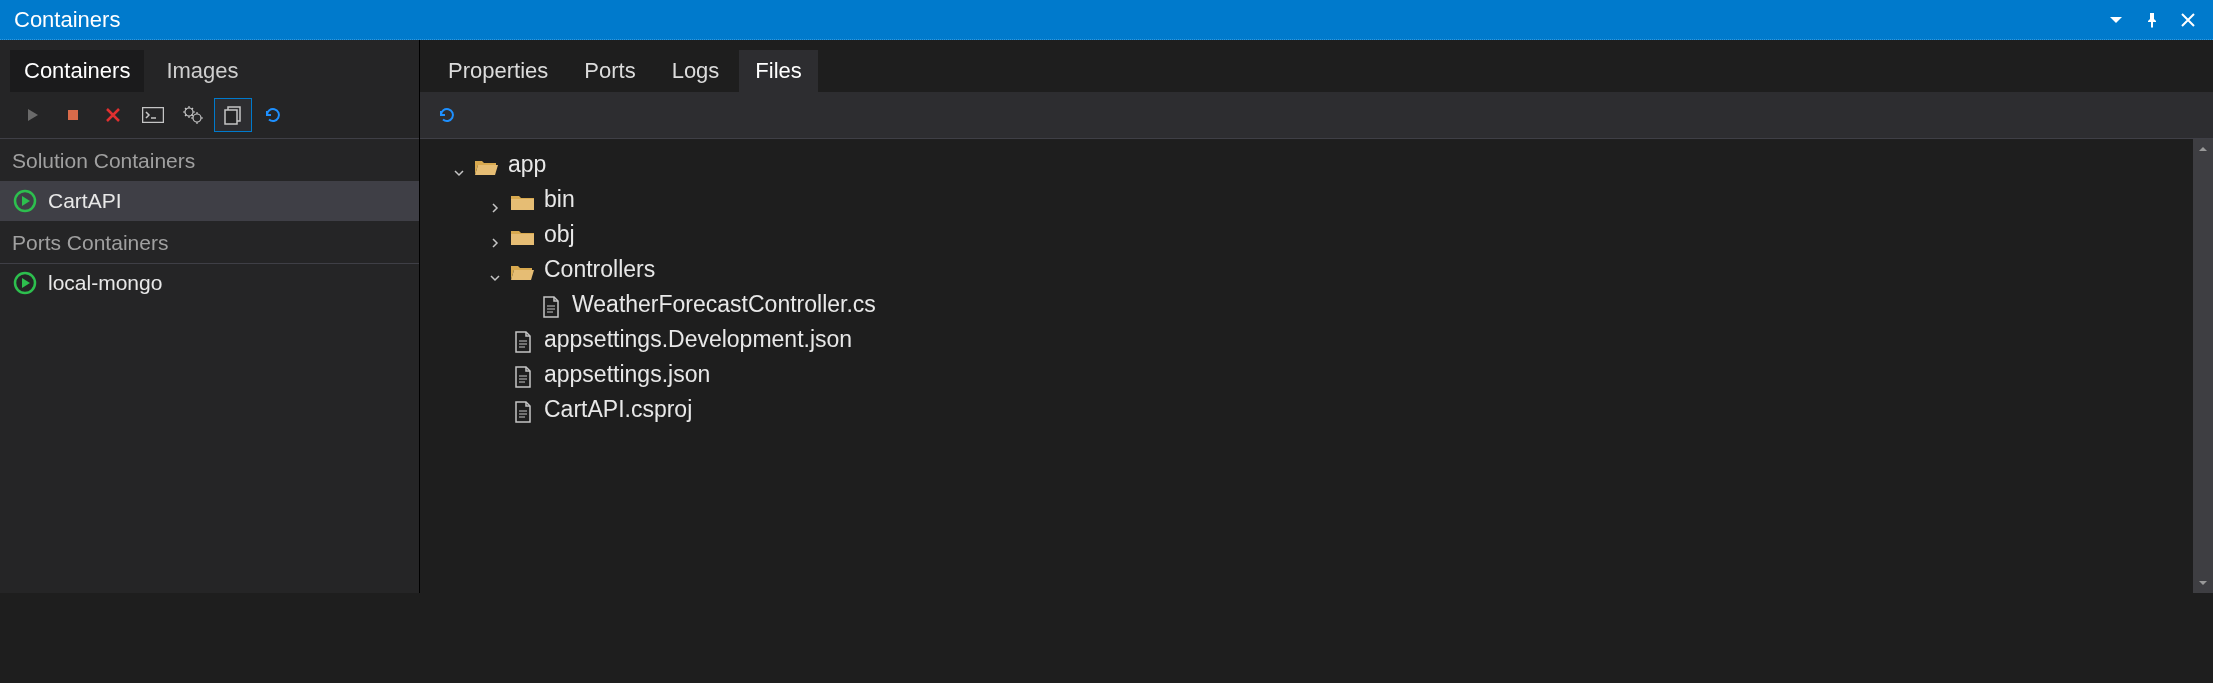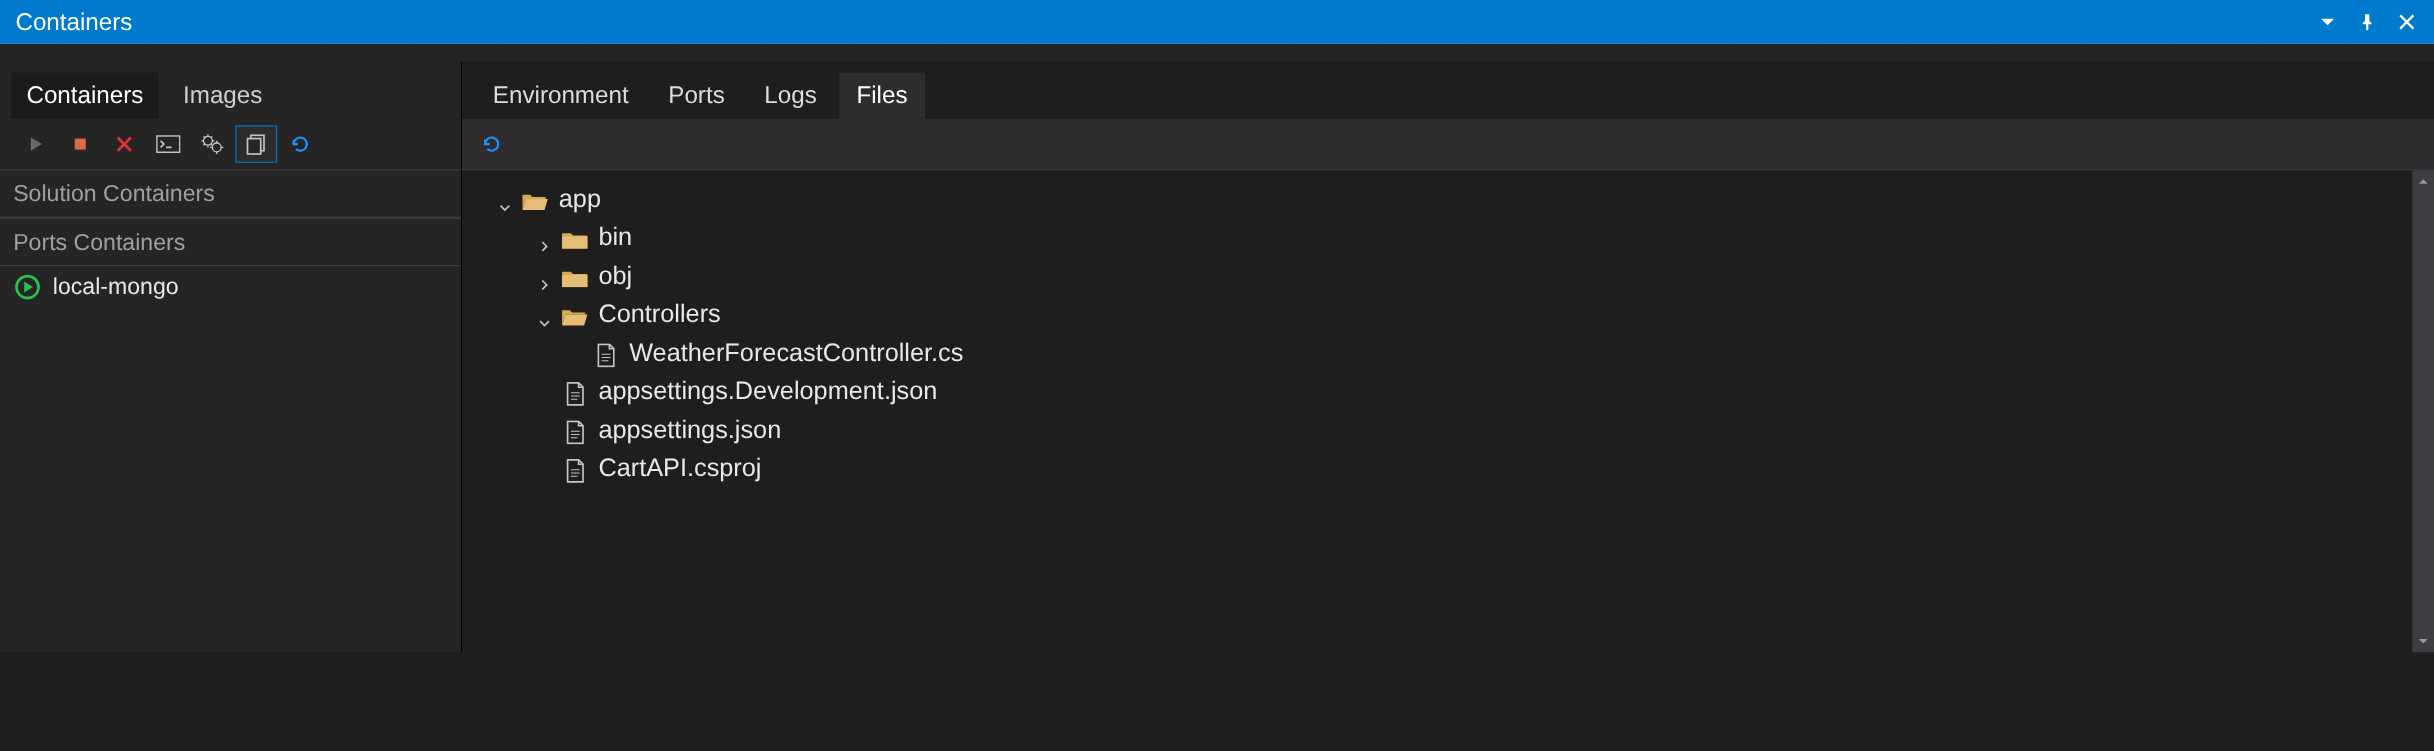--- a/index.html
+++ b/index.html
@@ -10,21 +10,20 @@
     font-family: "Segoe UI", Arial, sans-serif;
     font-size: 21px;
     overflow: hidden;
   }
   .window {
     display: flex;
     flex-direction: column;
     width: 100%;
     height: 593px;
     background: #252526;
-    gap: 16px;
   }
   
   .title-bar {
     background: #007acc;
     color: #fff;
     height: 40px;
     display: flex;
     align-items: center;
     padding: 0 14px 0 14px;
     font-size: 22px;
@@ -295,38 +294,49 @@
         </div>
         <div class="tb-btn">
           <svg width="20" height="20" viewBox="0 0 20 20">
               <path d="M4 10a6 6 0 1 1 2 4.5" fill="none" stroke="#1e90ff" stroke-width="2"></path>
               <path d="M4 6 L4 10 L8 10" fill="none" stroke="#1e90ff" stroke-width="2"></path>
             </svg>
         </div>
       </div>
 
       <div class="lp-section-header">Solution Containers</div>
+      <div class="lp-list">
+        <div class="lp-item selected">
+          <span class="status-icon">
+            <svg width="24" height="24" viewBox="0 0 24 24">
+                <circle cx="12" cy="12" r="10" fill="none" stroke="#2dbf4e" stroke-width="2.5"></circle>
+                <path d="M9 7 L17 12 L9 17 Z" fill="#2dbf4e"></path>
+              </svg>
+          </span>
+          <span>CartAPI</span>
+        </div>
+      </div>
 
       <div class="lp-section-header" style="border-top:1px solid #3f3f46;">Ports Containers</div>
       <div class="lp-list">
         <div class="lp-item">
           <span class="status-icon">
             <svg width="24" height="24" viewBox="0 0 24 24">
                 <circle cx="12" cy="12" r="10" fill="none" stroke="#2dbf4e" stroke-width="2.5"></circle>
                 <path d="M9 7 L17 12 L9 17 Z" fill="#2dbf4e"></path>
               </svg>
           </span>
           <span>local-mongo</span>
         </div>
       </div>
     </div>
 
     <div class="right-panel">
       <div class="rp-tabs">
-        <div class="rp-tab"><span>Environment</span></div>
+        <div class="rp-tab"><span>Properties</span></div>
         <div class="rp-tab"><span>Ports</span></div>
         <div class="rp-tab"><span>Logs</span></div>
         <div class="rp-tab active"><span>Files</span></div>
       </div>
 
       <div class="rp-toolbar">
         <div class="tb-btn">
           <svg width="20" height="20" viewBox="0 0 20 20">
               <path d="M4 10a6 6 0 1 1 2 4.5" fill="none" stroke="#1e90ff" stroke-width="2"></path>
               <path d="M4 6 L4 10 L8 10" fill="none" stroke="#1e90ff" stroke-width="2"></path>

